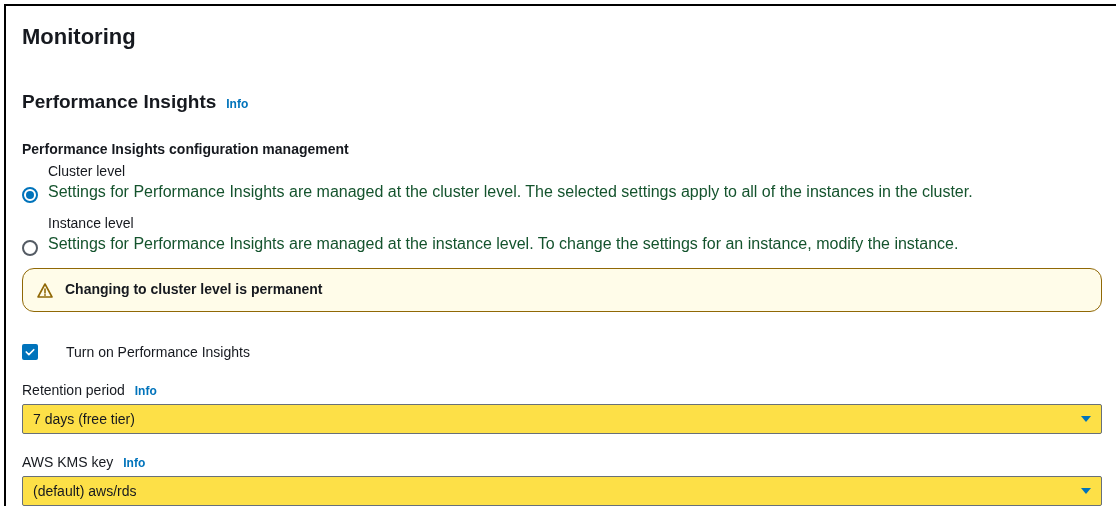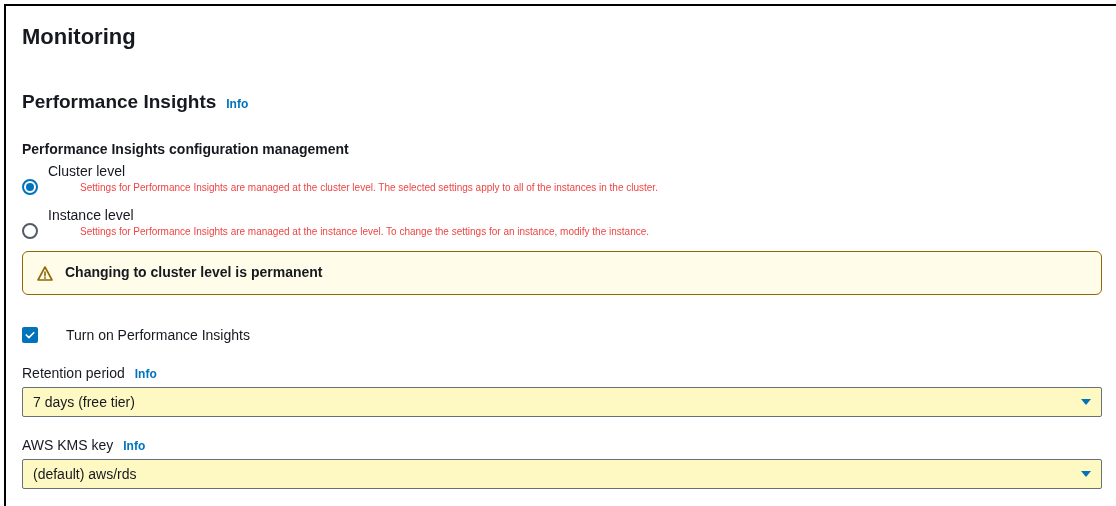--- a/index.html
+++ b/index.html
@@ -69,30 +69,29 @@
       width: 8px;
       height: 8px;
       border-radius: 50%;
       background: #0073bb;
     }
     .radio-label {
       font-size: 14px;
       color: #16191f;
     }
     .radio-desc {
-      font-size: 10px;
-      color: #ef4444;
+      font-size: 16px;
+      color: #14532d;
       margin-top: 2px;
       line-height: 1.4;
-      margin-left: 32px;
     }
     .warning-box {
       border: 1px solid #906806;
       background: #fffce9;
-      border-radius: 6px;
+      border-radius: 12px;
       padding: 12px 14px;
       display: flex;
       gap: 12px;
       margin: 8px 0 14px 0;
     }
     .warning-icon {
       flex-shrink: 0;
       width: 16px;
       height: 16px;
       margin-top: 2px;
@@ -144,21 +143,21 @@
     .select-box {
       border: 1px solid #687078;
       border-radius: 2px;
       padding: 6px 10px;
       display: flex;
       align-items: center;
       justify-content: space-between;
       cursor: pointer;
       font-size: 14px;
       color: #16191f;
-      background: #fef9c3;
+      background: #fde047;
     }
     .caret {
       width: 0; height: 0;
       border-left: 5px solid transparent;
       border-right: 5px solid transparent;
       border-top: 6px solid #0073bb;
     }
   </style>
 </head>
 <body>

